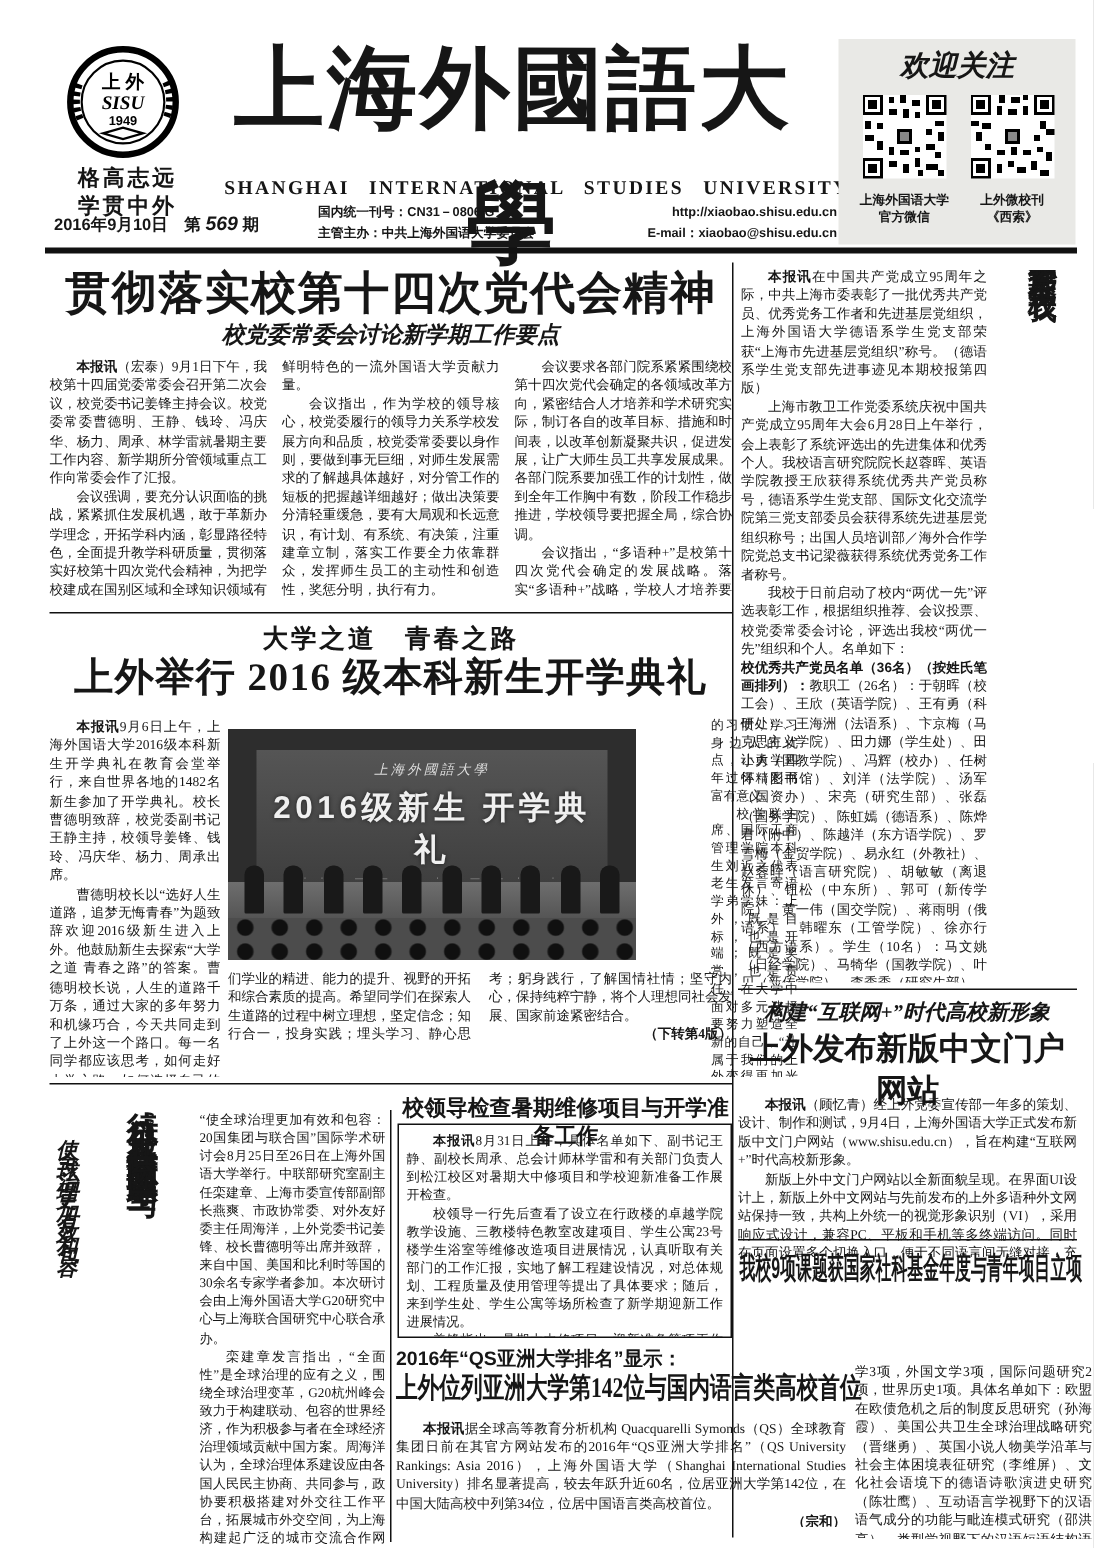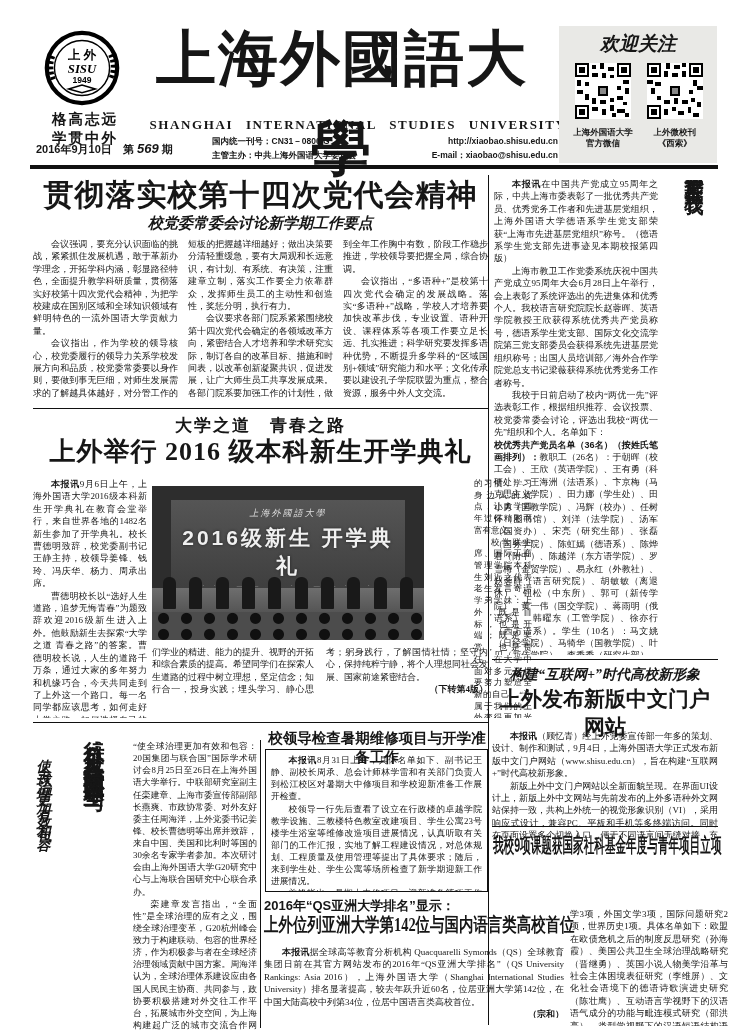--- a/index.html
+++ b/index.html
@@ -190,20 +190,21 @@
         </div>
       </div>
     </div>
   </div>
 
   <div class="abs rule" style="left:30px;top:165px;width:688px;height:4px;"></div>
 
   <div class="abs sans ctr" style="left:33px;top:175px;width:455px;font-size:30px;font-weight:900;letter-spacing:1px;">贯彻落实校第十四次党代会精神</div>
   <div class="abs ctr" style="left:33px;top:214px;width:455px;font-size:15px;font-weight:bold;font-style:italic;">校党委常委会讨论新学期工作要点</div>
   <div class="abs body-txt" style="left:33px;top:238px;width:455px;height:168px;column-count:3;column-gap:10px;">
+    <p><b class="lead">本报讯</b><span>（宏泰）9月1日下午，我校第十四届党委常委会召开第二次会议，校党委书记姜锋主持会议。校党委常委曹德明、王静、钱玲、冯庆华、杨力、周承、林学雷就暑期主要工作内容、新学期所分管领域重点工作向常委会作了汇报。</span></p>
     <p>会议强调，要充分认识面临的挑战，紧紧抓住发展机遇，敢于革新办学理念，开拓学科内涵，彰显路径特色，全面提升教学科研质量，贯彻落实好校第十四次党代会精神，为把学校建成在国别区域和全球知识领域有鲜明特色的一流外国语大学贡献力量。</p>
     <p>会议指出，作为学校的领导核心，校党委履行的领导力关系学校发展方向和品质，校党委常委要以身作则，要做到事无巨细，对师生发展需求的了解越具体越好，对分管工作的短板的把握越详细越好；做出决策要分清轻重缓急，要有大局观和长远意识，有计划、有系统、有决策，注重建章立制，落实工作要全力依靠群众，发挥师生员工的主动性和创造性，奖惩分明，执行有力。</p>
     <p>会议要求各部门院系紧紧围绕校第十四次党代会确定的各领域改革方向，紧密结合人才培养和学术研究实际，制订各自的改革目标、措施和时间表，以改革创新凝聚共识，促进发展，让广大师生员工共享发展成果。各部门院系要加强工作的计划性，做到全年工作胸中有数，阶段工作稳步推进，学校领导要把握全局，综合协调。</p>
     <p>会议指出，“多语种+”是校第十四次党代会确定的发展战略。落实“多语种+”战略，学校人才培养要加快改革步伐，专业设置、语种开设、课程体系等各项工作要立足长远、扎实推进；科学研究要发挥多语种优势，不断提升多学科的“区域国别+领域”研究能力和水平；文化传承要以建设孔子学院联盟为重点，整合资源，服务中外人文交流。</p>
 
   </div>
 
   <div class="abs rule" style="left:488px;top:175px;width:1px;height:850px;"></div>
 
   <div class="abs body-txt" style="left:494px;top:178px;width:164px;height:477px;">

